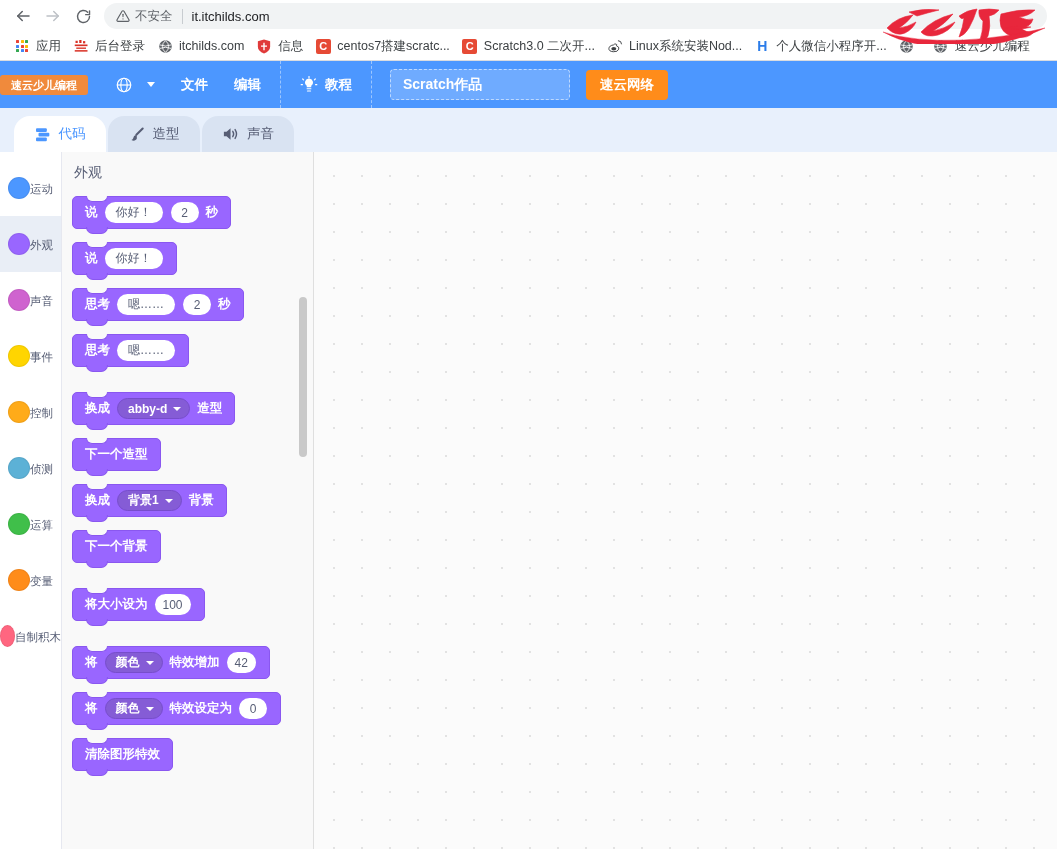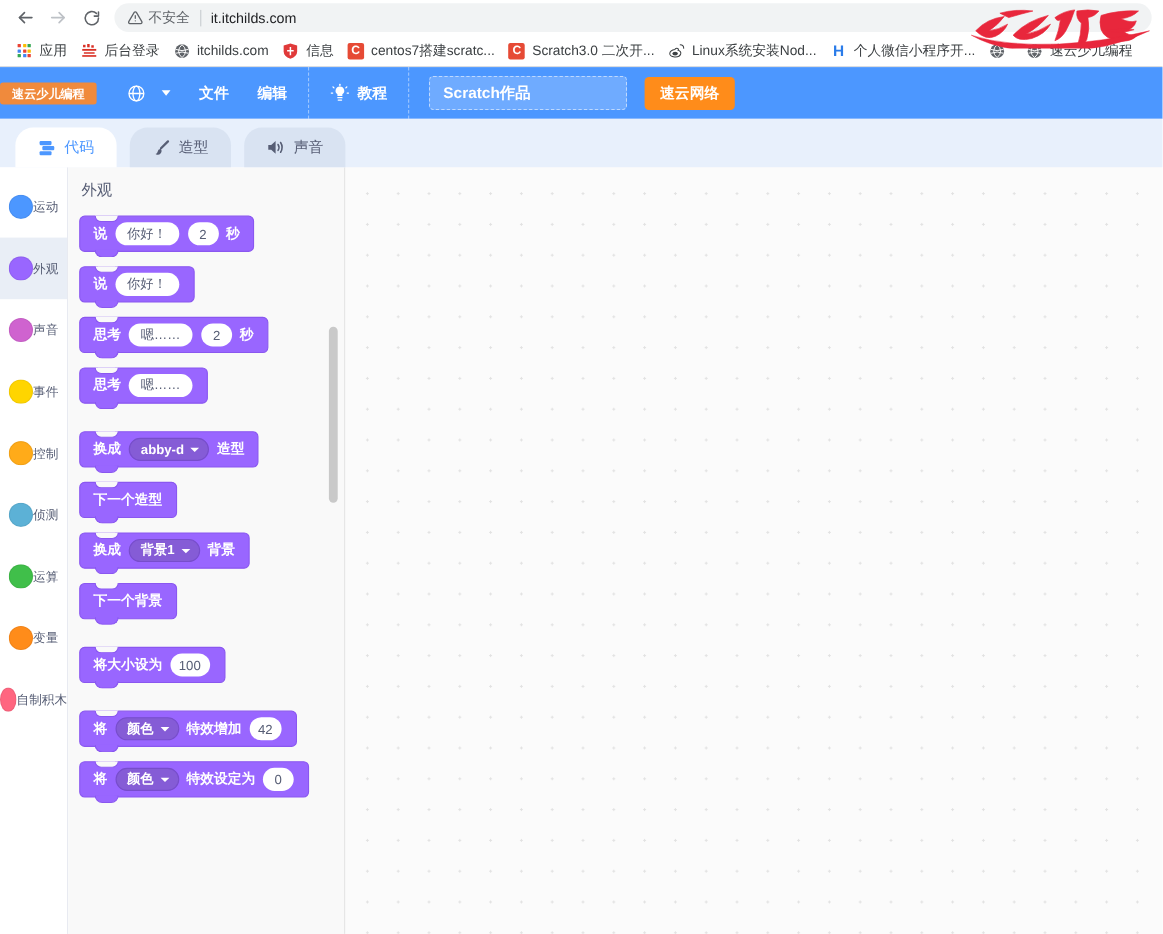--- a/index.html
+++ b/index.html
@@ -227,21 +227,21 @@
     height: 36px;
     min-width: 92px;
     border-radius: 16px 16px 0 0;
     display: flex;
     align-items: center;
     justify-content: center;
     padding: 0 16px;
     font-size: 13.5px;
     color: #575e75;
     background: #d9e3f2;
-    margin-right: 12px;
+    margin-right: 2px;
     flex: 0 0 auto;
   }
   .tab.active {
     background: #ffffff;
     color: #4c97ff;
   }
   .tab .tab-ico { margin-right: 7px; display: flex; align-items: center; }
   .tab .tab-ico svg { display:block; }
 
   
@@ -785,20 +785,25 @@
               <div class="blk" style="display: flex; width: fit-content;">
                 <span class="lbl">将</span>
                 <span class="dropdown">
                   <span>颜色</span>
                   <span class="dd-caret"></span>
                 </span>
                 <span class="lbl">特效设定为</span>
                 <span class="oval-num">0</span>
               </div>
             </div>
+            <div>
+              <div class="blk" style="display: flex; width: fit-content;">
+                <span class="lbl">清除图形特效</span>
+              </div>
+            </div>
           </div>
       </div>
       <div id="palette-scrollbar"></div>
     </div>
 
     <div id="code-canvas"></div>
   </div>
 </div>
 
 </body></html>

